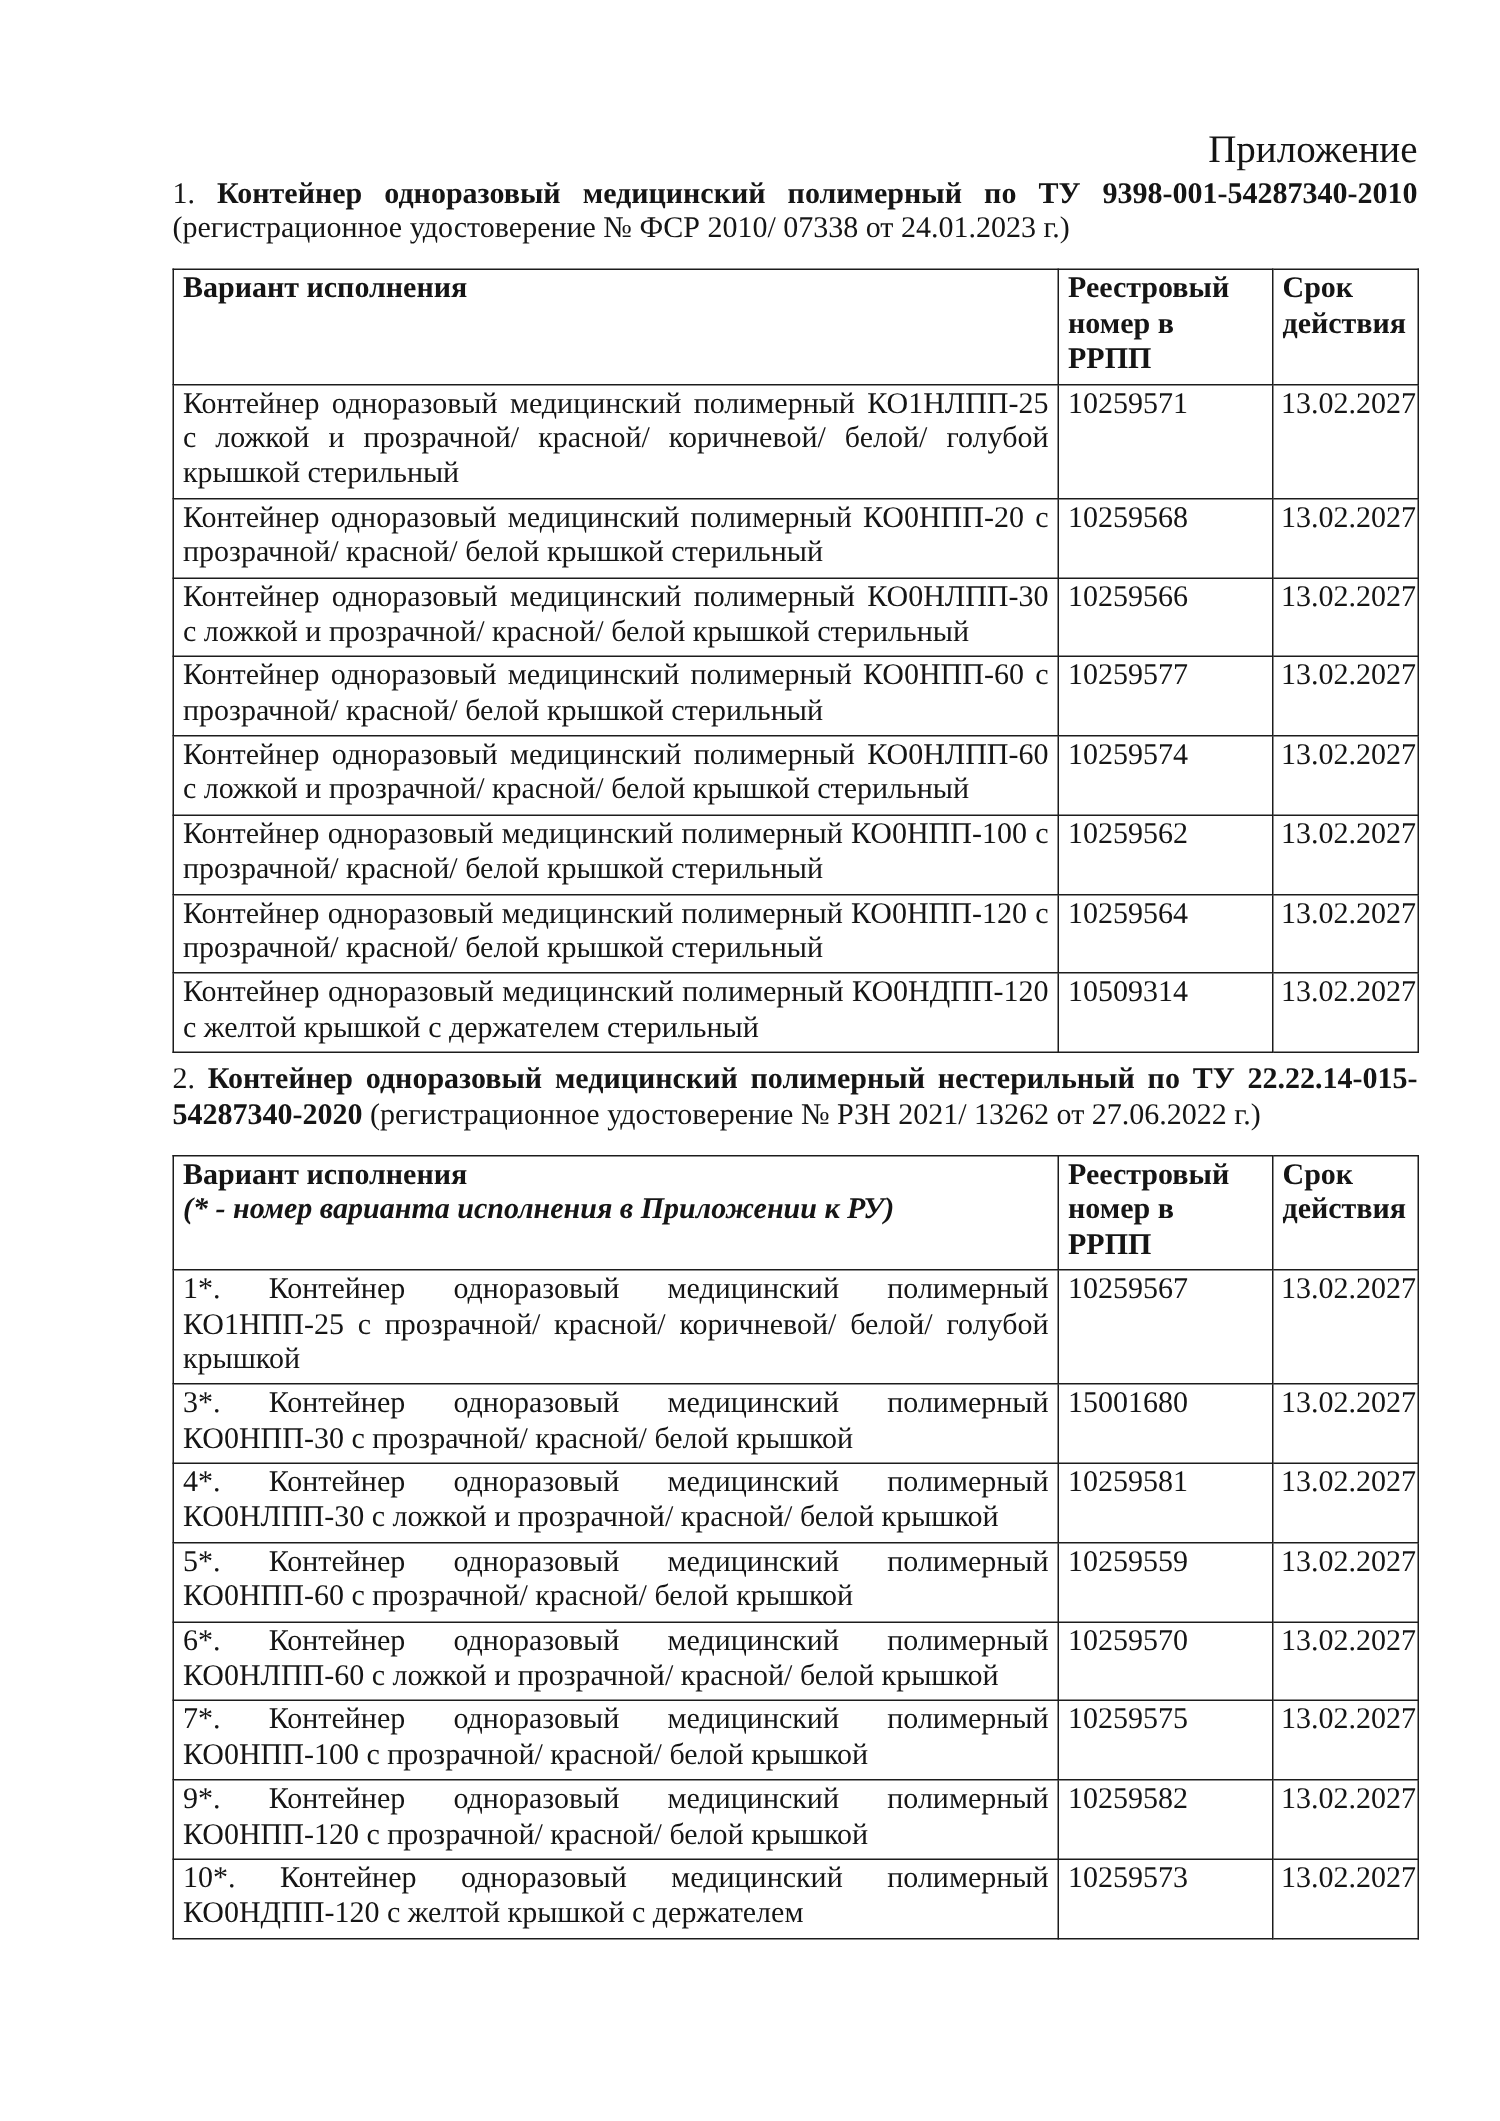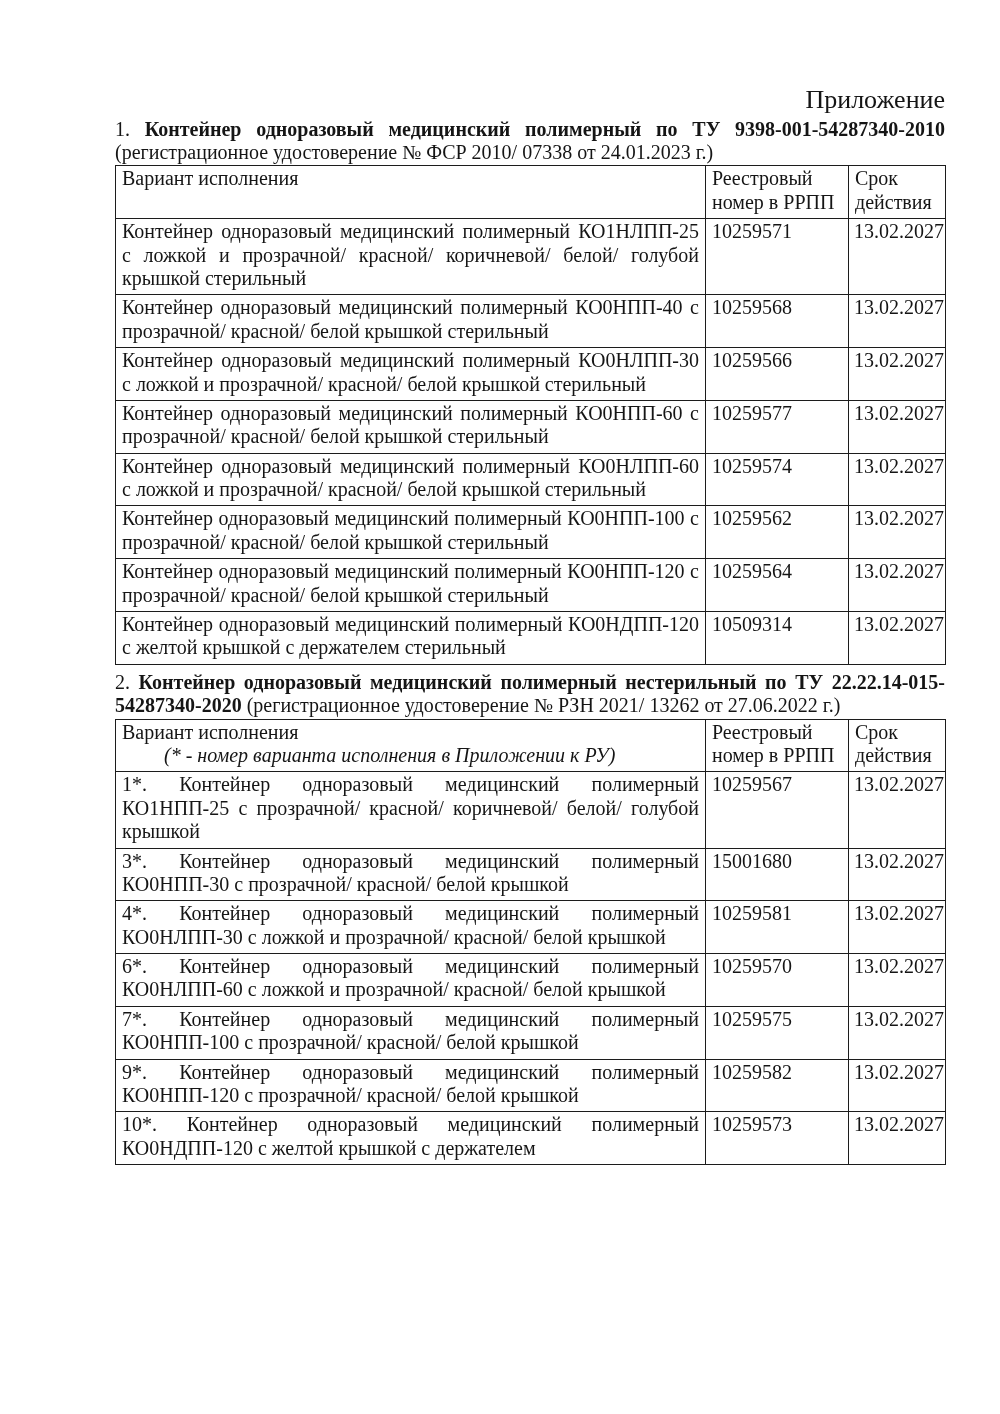--- a/index.html
+++ b/index.html
@@ -19,42 +19,42 @@
   }
   .appendix {
     text-align: right;
     font-size: 26px;
     line-height: 1.1;
     margin: 0 0 3px 0;
   }
   .doc-section { margin: 0; }
   .doc-section + .doc-section { margin-top: 6px; }
   .sec-title {
-    margin: 0 0 1px 0;
+    margin: 0 0 15px 0;
     text-align: justify;
   }
   .sec-title .b { font-weight: bold; }
   table.reg-table {
     width: 100%;
     border-collapse: collapse;
     table-layout: fixed;
   }
   col.c1 { width: 590px; }
   col.c2 { width: 143px; }
   col.c3 { width: 97px; }
   .reg-table th, .reg-table td {
     border: 1px solid #1c1c1c;
     vertical-align: top;
     padding: 1px 6px 4px 6px;
     font-weight: normal;
     text-align: left;
     overflow: hidden;
   }
-  .reg-table th { font-weight: normal; }
-  .hnote { font-style: italic; margin-left: 42px; }
+  .reg-table th { font-weight: bold; }
+  .hnote { font-style: italic; }
   td.variant { text-align: justify; }
   td.validity { white-space: nowrap; padding-left: 5px; padding-right: 2px; }
 </style>
 </head>
 <body>
 
 <div class="page">
 
   <p class="appendix">Приложение</p>
 
@@ -77,21 +77,21 @@
           <th>Срок действия</th>
         </tr>
       </thead>
       <tbody>
           <tr>
             <td class="variant">Контейнер одноразовый медицинский полимерный КО1НЛПП-25 с ложкой и прозрачной/ красной/ коричневой/ белой/ голубой крышкой стерильный</td>
             <td class="registry">10259571</td>
             <td class="validity">13.02.2027</td>
           </tr>
           <tr>
-            <td class="variant">Контейнер одноразовый медицинский полимерный КО0НПП-40 с прозрачной/ красной/ белой крышкой стерильный</td>
+            <td class="variant">Контейнер одноразовый медицинский полимерный КО0НПП-20 с прозрачной/ красной/ белой крышкой стерильный</td>
             <td class="registry">10259568</td>
             <td class="validity">13.02.2027</td>
           </tr>
           <tr>
             <td class="variant">Контейнер одноразовый медицинский полимерный КО0НЛПП-30 с ложкой и прозрачной/ красной/ белой крышкой стерильный</td>
             <td class="registry">10259566</td>
             <td class="validity">13.02.2027</td>
           </tr>
           <tr>
             <td class="variant">Контейнер одноразовый медицинский полимерный КО0НПП-60 с прозрачной/ красной/ белой крышкой стерильный</td>
@@ -151,20 +151,25 @@
             <td class="variant">3*. Контейнер одноразовый медицинский полимерный КО0НПП-30 с прозрачной/ красной/ белой крышкой</td>
             <td class="registry">15001680</td>
             <td class="validity">13.02.2027</td>
           </tr>
           <tr>
             <td class="variant">4*. Контейнер одноразовый медицинский полимерный КО0НЛПП-30 с ложкой и прозрачной/ красной/ белой крышкой</td>
             <td class="registry">10259581</td>
             <td class="validity">13.02.2027</td>
           </tr>
           <tr>
+            <td class="variant">5*. Контейнер одноразовый медицинский полимерный КО0НПП-60 с прозрачной/ красной/ белой крышкой</td>
+            <td class="registry">10259559</td>
+            <td class="validity">13.02.2027</td>
+          </tr>
+          <tr>
             <td class="variant">6*. Контейнер одноразовый медицинский полимерный КО0НЛПП-60 с ложкой и прозрачной/ красной/ белой крышкой</td>
             <td class="registry">10259570</td>
             <td class="validity">13.02.2027</td>
           </tr>
           <tr>
             <td class="variant">7*. Контейнер одноразовый медицинский полимерный КО0НПП-100 с прозрачной/ красной/ белой крышкой</td>
             <td class="registry">10259575</td>
             <td class="validity">13.02.2027</td>
           </tr>
           <tr>

